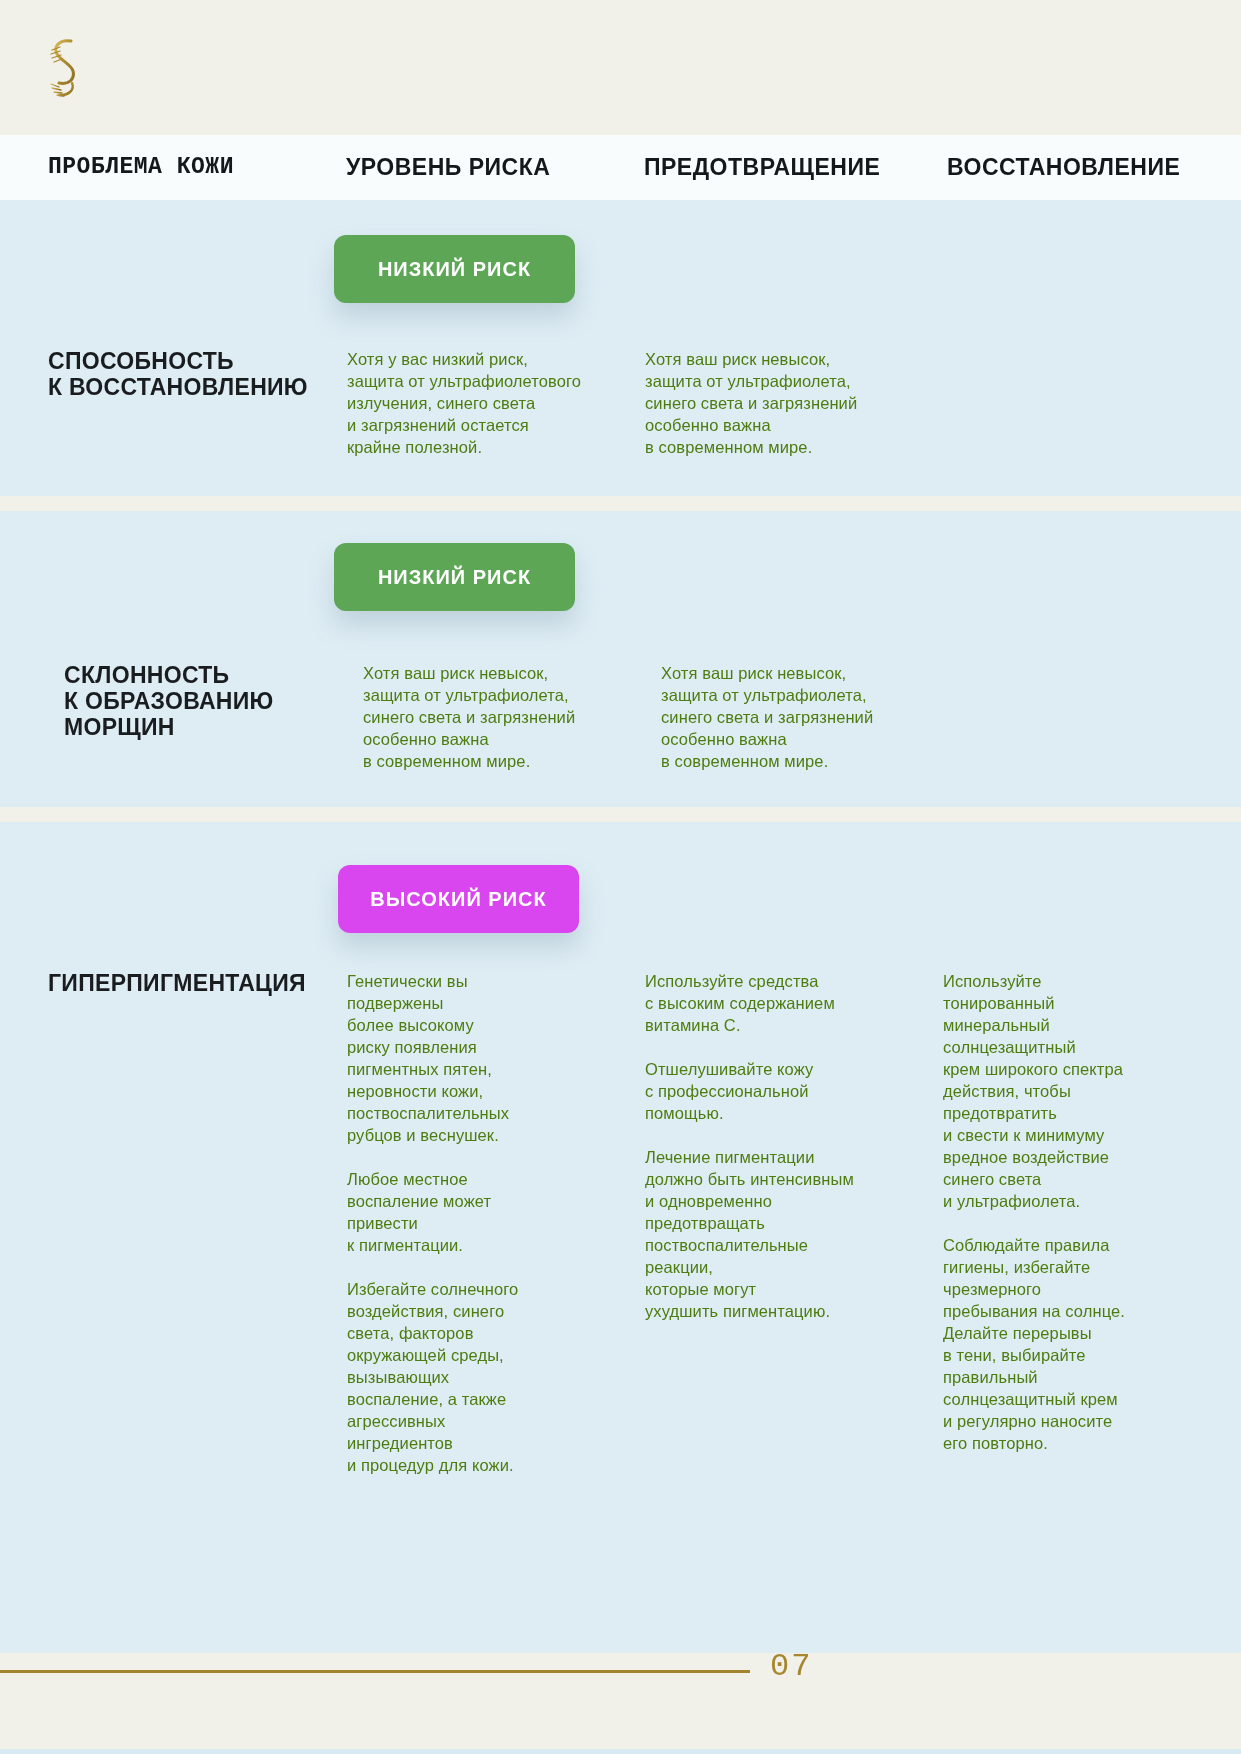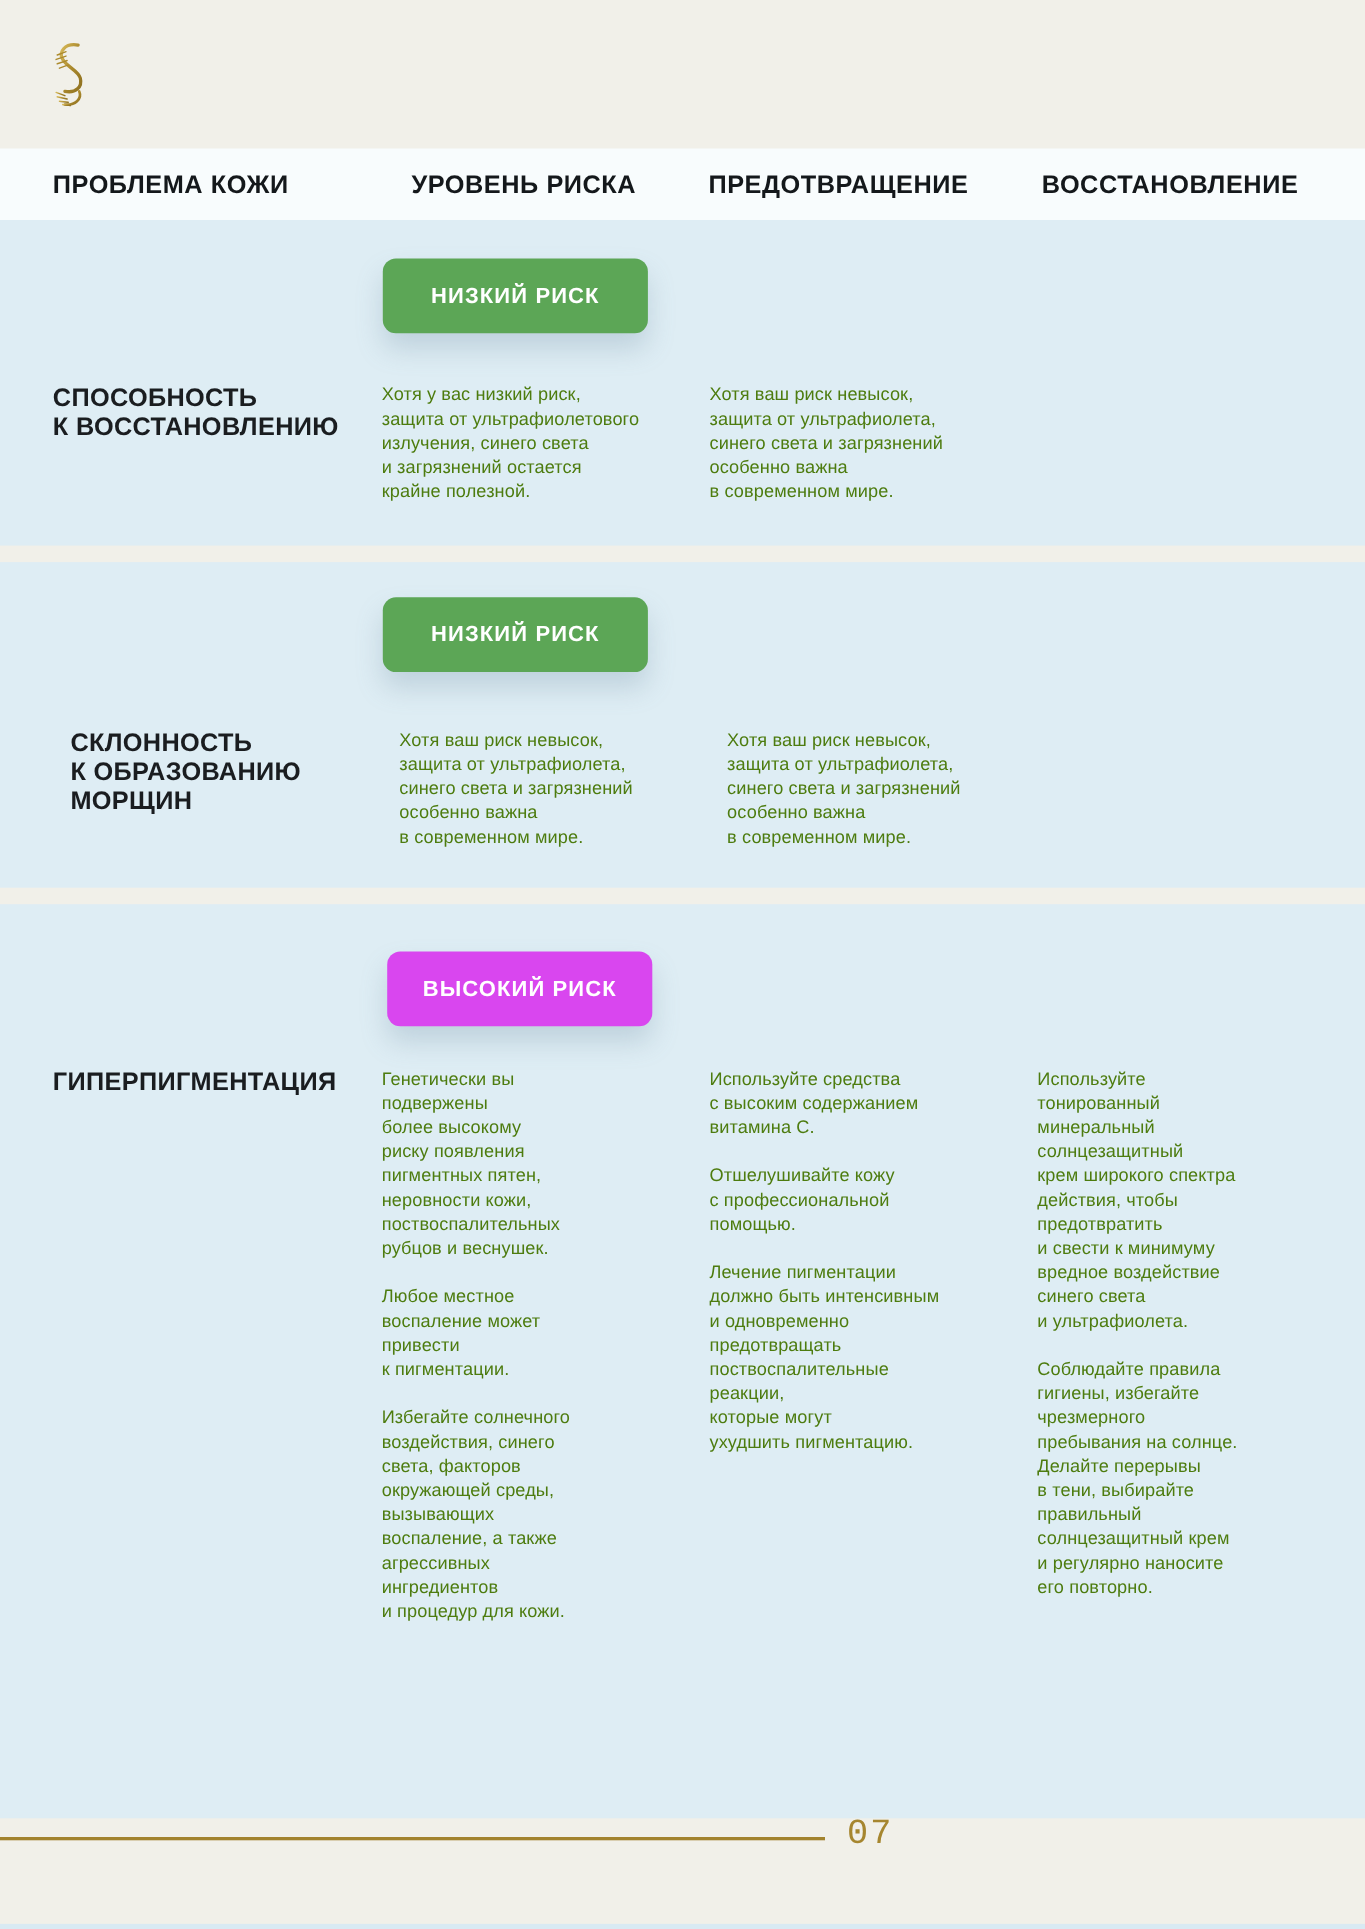--- a/index.html
+++ b/index.html
@@ -13,37 +13,36 @@
 
   
   .logo{position:absolute;left:48px;top:38px;width:34px;height:60px;}
 
   
   .header-band{position:absolute;left:0;top:135px;width:1241px;height:65px;background:#f8fcfd;}
   .hcol{
     position:absolute;top:0;height:65px;line-height:65px;
     font-size:23px;font-weight:bold;letter-spacing:.5px;color:#14181b;white-space:pre;
   }
-  .hcol-1{left:48px;}
-  .hcol-2{left:346px;margin-left:28px;}
+  .hcol-1{left:48px;font-family:Liberation Mono, monospace;}
+  .hcol-2{left:346px;}
   .hcol-3{left:644px;text-align:center;}
   .hcol-4{left:947px;}
 
   
   .risk-section{position:absolute;left:0;width:1241px;background:#deedf4;}
   .s1{top:200px;height:296px;}
   .s2{top:511px;height:296px;}
   .s3{top:822px;height:831px;}
 
   .badge{
     position:absolute;left:334px;width:241px;height:68px;border-radius:12px;
     display:flex;align-items:center;justify-content:center;
     color:#ffffff;font-size:20px;font-weight:bold;letter-spacing:1px;white-space:pre;
     box-shadow:0 14px 24px rgba(110,140,160,.28);
-    margin-left:14px;
   }
   .badge.low{background:#5ca656;}
   .badge.high{background:#d946ef;left:338px;}
   .s1 .badge{top:35px;}
   .s2 .badge{top:32px;}
   .s3 .badge{top:43px;}
 
   .cell{position:absolute;white-space:pre;}
   .cell-problem{
     left:48px;width:255px;

